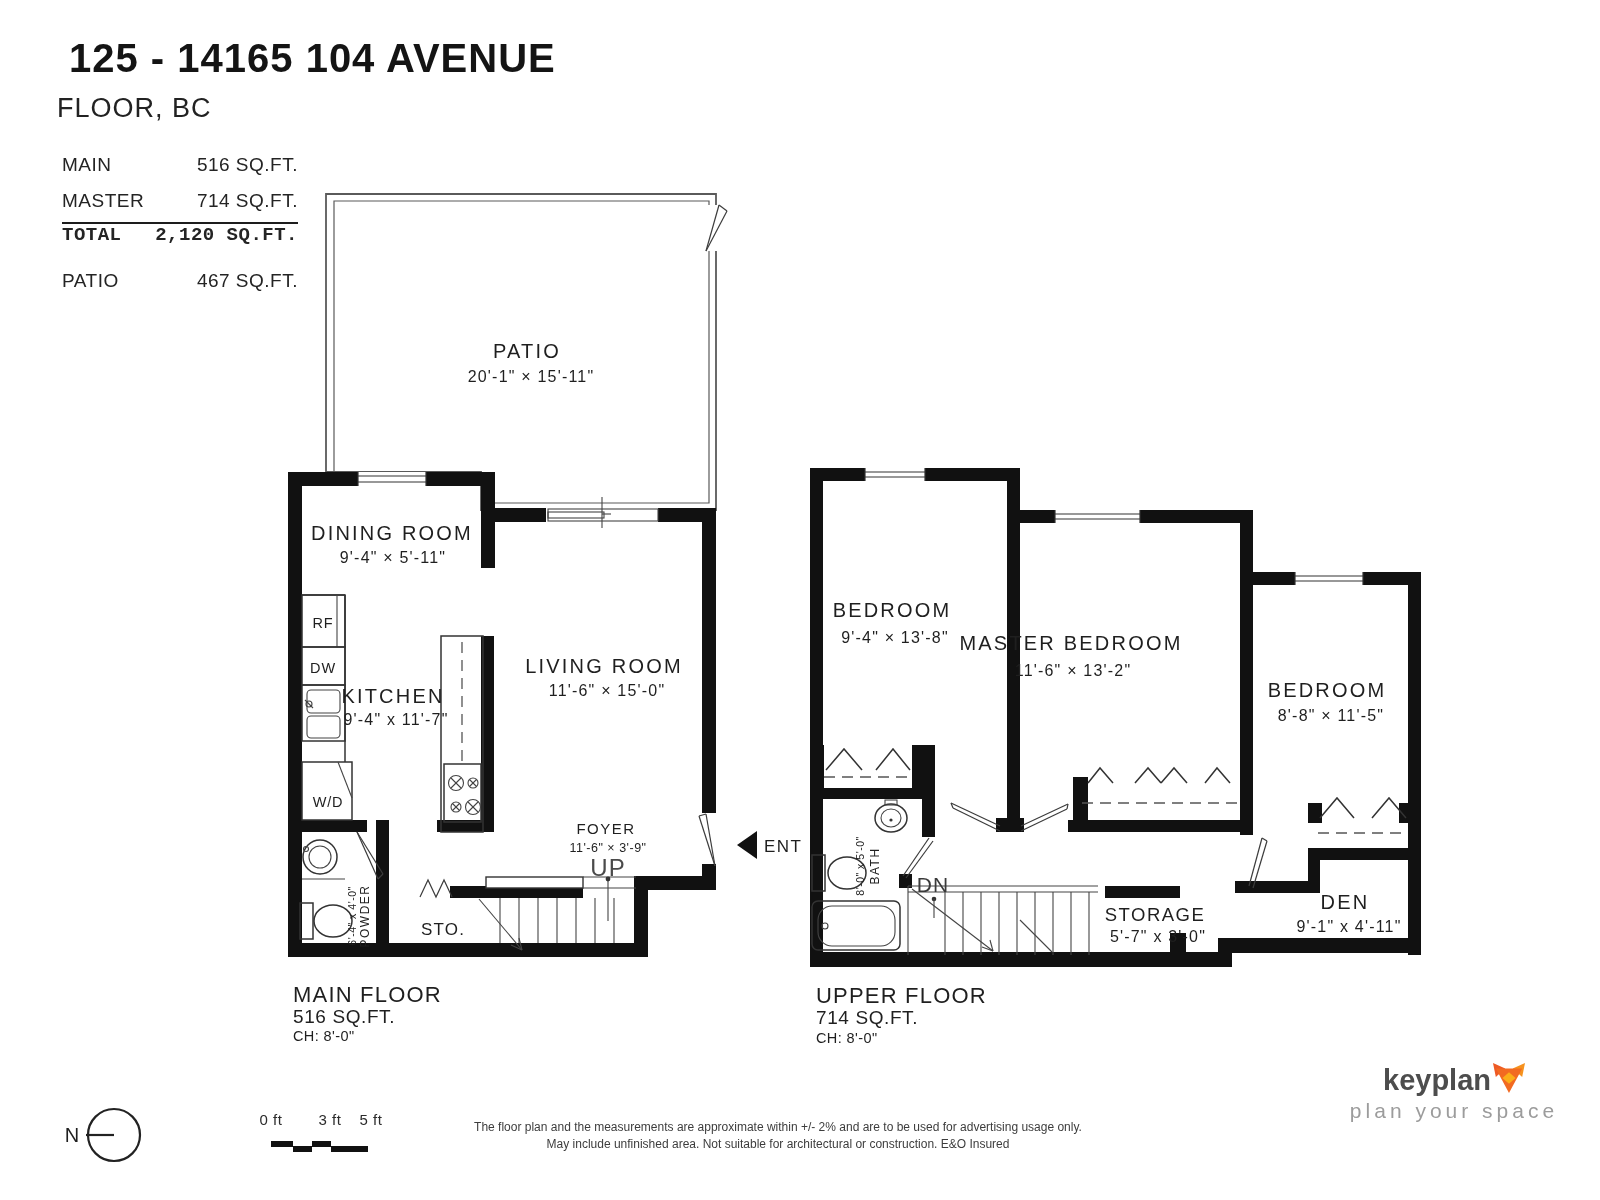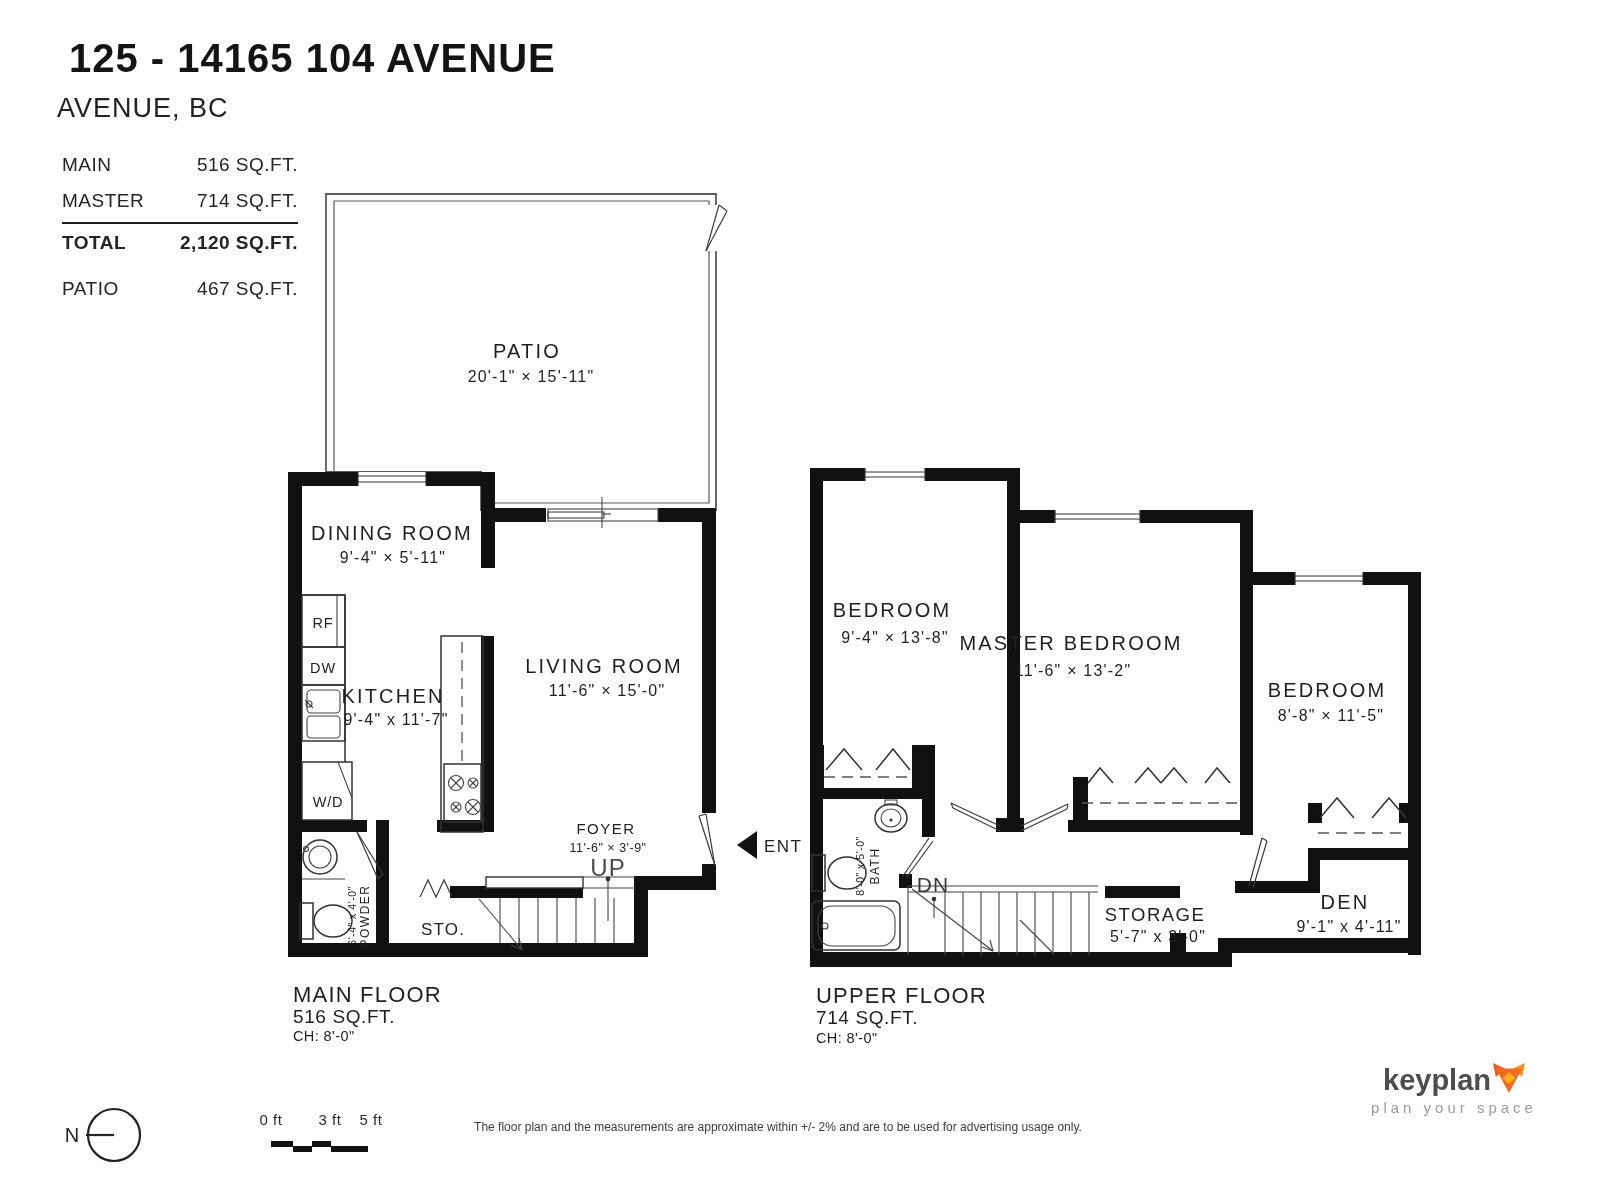--- a/index.html
+++ b/index.html
@@ -8,21 +8,21 @@
   
   .hdr{position:absolute;left:57px;top:24px;}
   .hdr .addr{margin:12px;font-size:40px;font-weight:700;letter-spacing:1px;color:#141414;}
   .hdr .city{margin:9px 0 0;font-size:27px;font-weight:400;letter-spacing:1px;color:#222;}
   
   .area-table{position:absolute;left:62px;top:154px;width:236px;}
   .ar{display:flex;justify-content:space-between;font-size:19px;letter-spacing:.5px;color:#242424;}
   .ar .v{text-align:right;}
   .ar-main{margin-bottom:14px;}
   .ar-divider{border-bottom:2px solid #1d1d1d;margin-top:10px;}
-  .ar-total{margin-top:8px;font-weight:700;}
+  .ar-total{font-weight:700;font-family:Liberation Mono, monospace;}
   .ar-patio{margin-top:24px;}
   
   svg.plan{position:absolute;left:0;top:0;}
   svg text{fill:#1f1f1f;}
   .room-name{font-size:20px;letter-spacing:2.2px;text-anchor:middle;}
   .room-dims{font-size:16px;letter-spacing:1.2px;text-anchor:middle;}
   .label-md{font-size:17px;letter-spacing:1.2px;text-anchor:middle;}
   .label-sm{font-size:14.5px;letter-spacing:.8px;text-anchor:middle;}
   .foyer-name{font-size:15px;letter-spacing:1.5px;text-anchor:middle;}
   .dims-sm{font-size:12.5px;letter-spacing:.5px;text-anchor:middle;}
@@ -44,30 +44,30 @@
   .patio-line{stroke:#5a5a5a;fill:none;}
   
   .footer-note{position:absolute;left:472px;top:1119px;width:612px;text-align:center;
                font-size:12px;color:#3d3d3d;line-height:17px;}
   .northbox{position:absolute;left:58px;top:1098px;}
   .scalebox{position:absolute;left:248px;top:1103px;}
   .scale-text{font-size:15px;fill:#2b2b2b;text-anchor:middle;letter-spacing:.5px;}
   .logo{position:absolute;left:1340px;top:1066px;width:228px;text-align:center;}
   .brand-row{display:inline-flex;align-items:flex-start;}
   .brand{font-size:29px;font-weight:600;letter-spacing:0;color:#4d4d4d;line-height:1;}
-  .tagline{font-size:15px;letter-spacing:4px;color:#9c9c9c;margin-top:3px;}
+  .tagline{font-size:21px;letter-spacing:4px;color:#9c9c9c;margin-top:3px;}
 </style>
 </head>
 <body>
 
 <div class="canvas">
 
   <div class="hdr">
     <div class="addr">125 - 14165 104 AVENUE</div>
-    <div class="city">AVENUE, BC</div>
+    <div class="city">FLOOR, BC</div>
   </div>
 
   <div class="area-table">
     <div class="ar ar-main">
       <span>MAIN</span>
       <span class="v">516 SQ.FT.</span>
     </div>
     <div class="ar">
       <span>MASTER</span>
       <span class="v">714 SQ.FT.</span>
@@ -406,20 +406,21 @@
     <g fill="#111">
       <rect x="23" y="38" width="22" height="6"></rect>
       <rect x="45" y="43" width="19" height="6"></rect>
       <rect x="64" y="38" width="19" height="6"></rect>
       <rect x="83" y="43" width="37" height="6"></rect>
     </g>
   </svg>
 
   <div class="footer-note">
     <div>The floor plan and the measurements are approximate within +/- 2% and are to be used for advertising usage only.</div>
+    <div>May include unfinished area. Not suitable for architectural or construction. E&amp;O Insured</div>
   </div>
 
   <div class="logo">
     <span class="brand-row">
       <span class="brand">keyplan</span>
       <svg width="32" height="36" viewBox="0 0 34 36" style="margin:-6px 0 0 2px">
         <polygon points="0,2 13,8 3,17" fill="#EE5A24"></polygon>
         <polygon points="34,2 21,8 31,17" fill="#F6921E"></polygon>
         <polygon points="3,8 31,8 17,34" fill="#F26A21"></polygon>
         <polygon points="17,12 24,18 17,24 10,18" fill="#FBAD18"></polygon>

